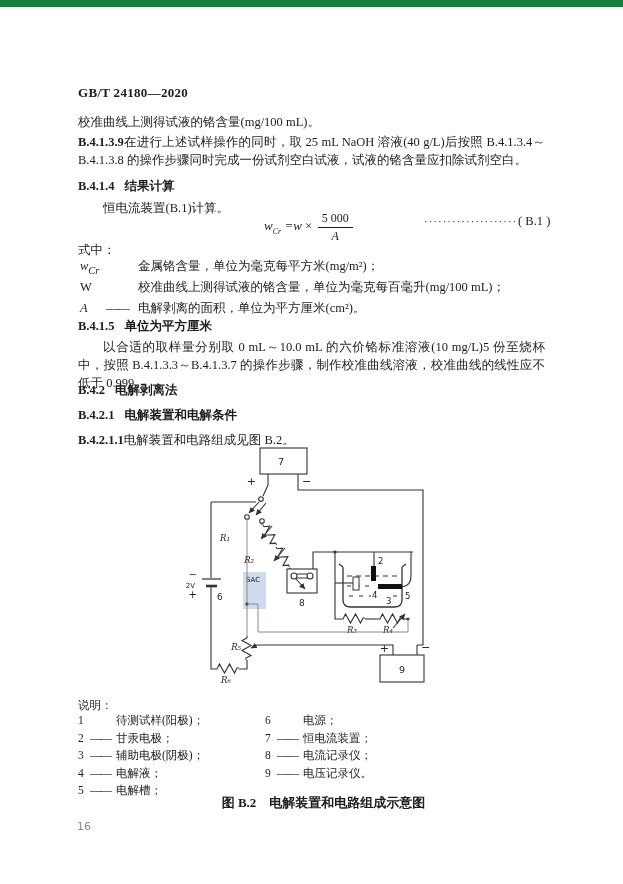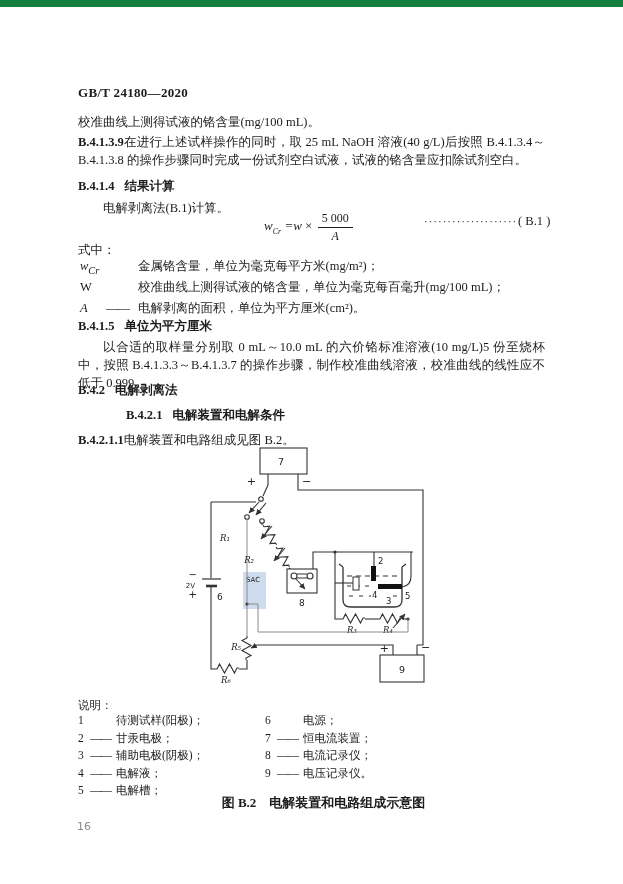--- a/index.html
+++ b/index.html
@@ -49,21 +49,21 @@
   <div class="abs body-text" style="left:78px;top:106px;width:467px;">校准曲线上测得试液的铬含量(mg/100 mL)。</div>
 
   <div class="abs body-text" style="left:78px;top:126px;width:467px;">
     <span class="clause-num">B.4.1.3.9</span><span>在进行上述试样操作的同时，取 25 mL NaOH 溶液(40 g/L)后按照 B.4.1.3.4～B.4.1.3.8 的操作步骤同时完成一份试剂空白试液，试液的铬含量应扣除试剂空白。</span>
   </div>
 
   <div class="abs heading" style="left:78px;top:171px;">
     <span class="h-num">B.4.1.4</span><span>结果计算</span>
   </div>
 
-  <div class="abs body-text indent" style="left:78px;top:192px;width:467px;">电解剥离法(B.1)计算。</div>
+  <div class="abs body-text indent" style="left:78px;top:192px;width:467px;">恒电流装置(B.1)计算。</div>
 
   <div class="abs math" style="left:264px;top:204px;">
     <span>w</span><sub>Cr</sub>
     <span>=</span><span>w</span>
     <span style="font-style:normal">×</span>
     <span class="frac">
       <span class="num">5 000</span>
       <span class="den">A</span>
     </span>
   </div>
@@ -91,21 +91,21 @@
   </div>
 
   <div class="abs heading" style="left:78px;top:311px;">
     <span class="h-num">B.4.1.5</span><span>单位为平方厘米</span>
   </div>
   <div class="abs body-text indent" style="left:78px;top:331px;width:467px;">以合适的取样量分别取 0 mL～10.0 mL 的六价铬标准溶液(10 mg/L)5 份至烧杯中，按照 B.4.1.3.3～B.4.1.3.7 的操作步骤，制作校准曲线溶液，校准曲线的线性应不低于 0.999。</div>
 
   <div class="abs heading" style="left:78px;top:375px;">
     <span class="h-num">B.4.2</span><span>电解剥离法</span>
   </div>
-  <div class="abs heading" style="left:78px;top:400px;margin-left:48px;">
+  <div class="abs heading" style="left:78px;top:400px;">
     <span class="h-num">B.4.2.1</span><span>电解装置和电解条件</span>
   </div>
   <div class="abs body-text" style="left:78px;top:424px;width:467px;">
     <span class="clause-num">B.4.2.1.1</span><span>电解装置和电路组成见图 B.2。</span>
   </div>
 
   <svg class="abs" style="left:75px;top:435px;" width="400" height="270" viewBox="0 0 400 270">
     <defs>
       <marker id="arr" markerWidth="7" markerHeight="7" refX="5.2" refY="2.6" orient="auto">
         <path d="M0 0 L5.5 2.6 L0 5.2 z" fill="#333"></path>

